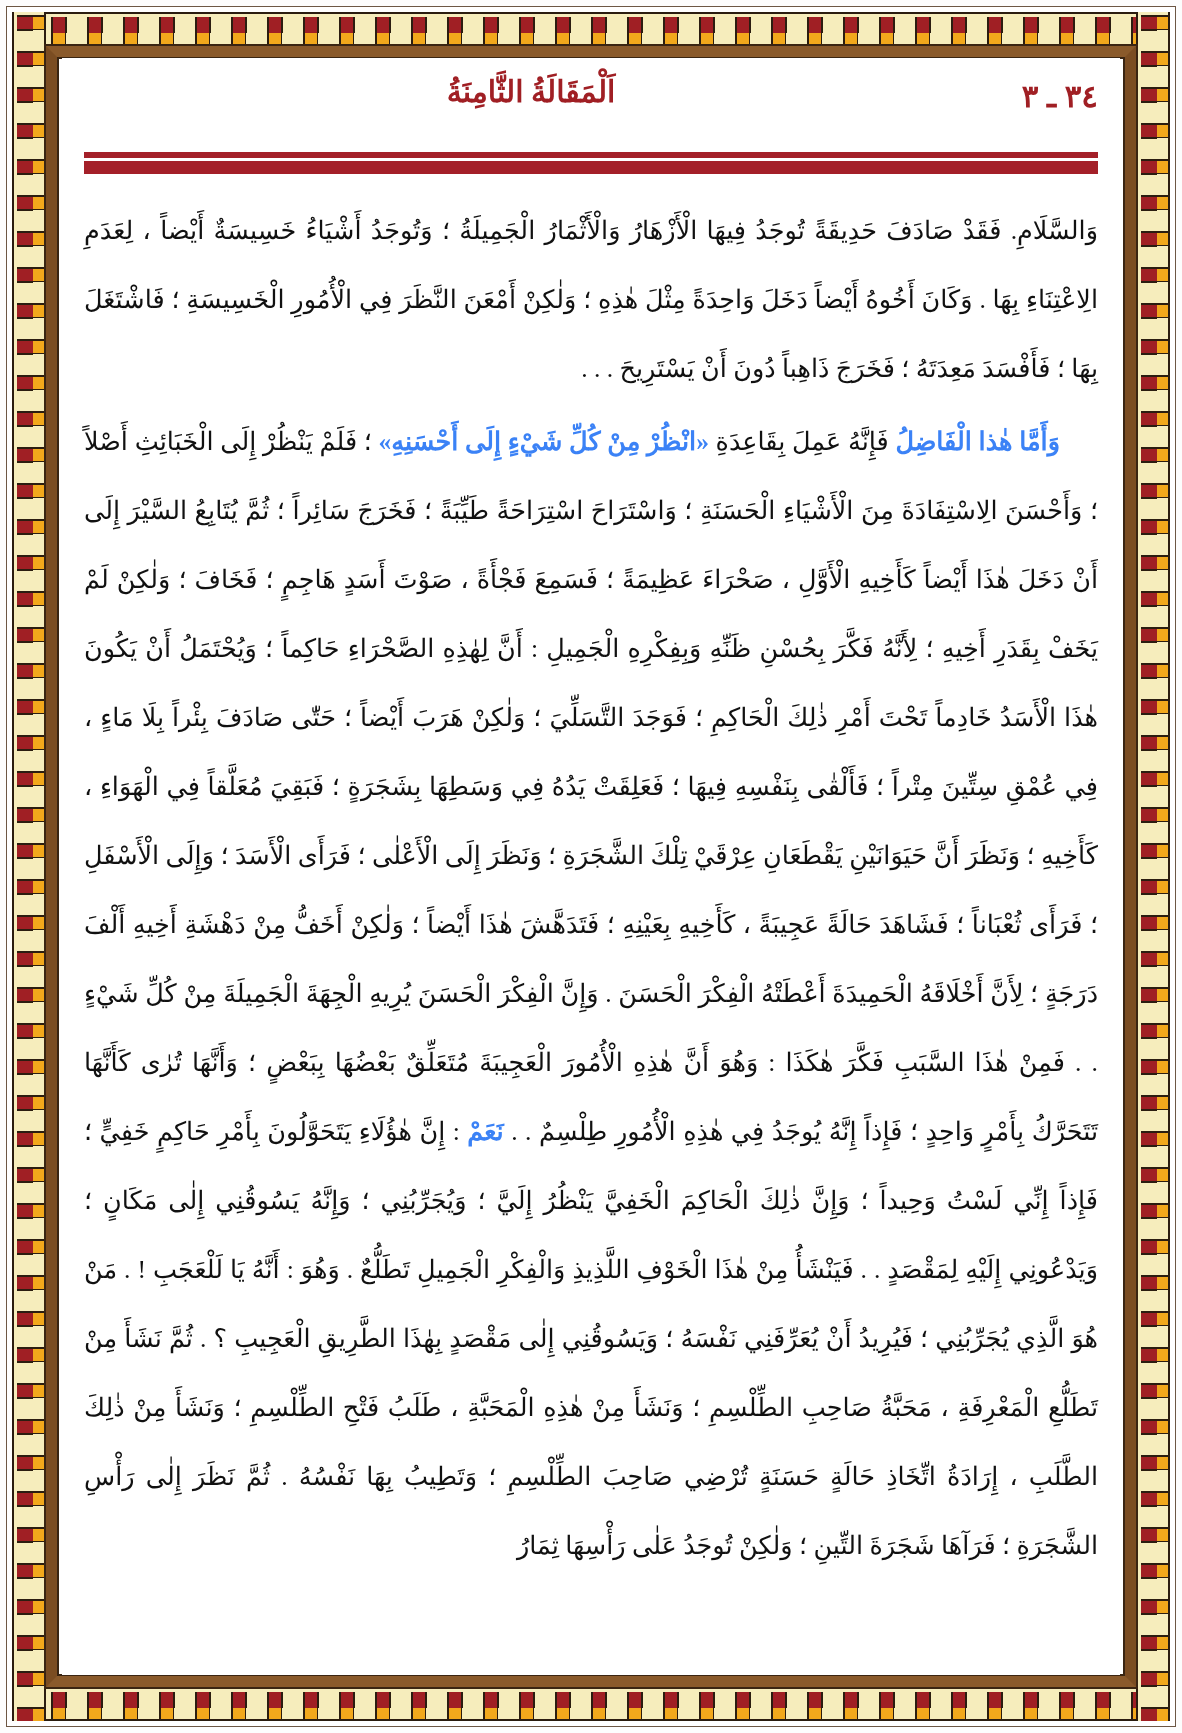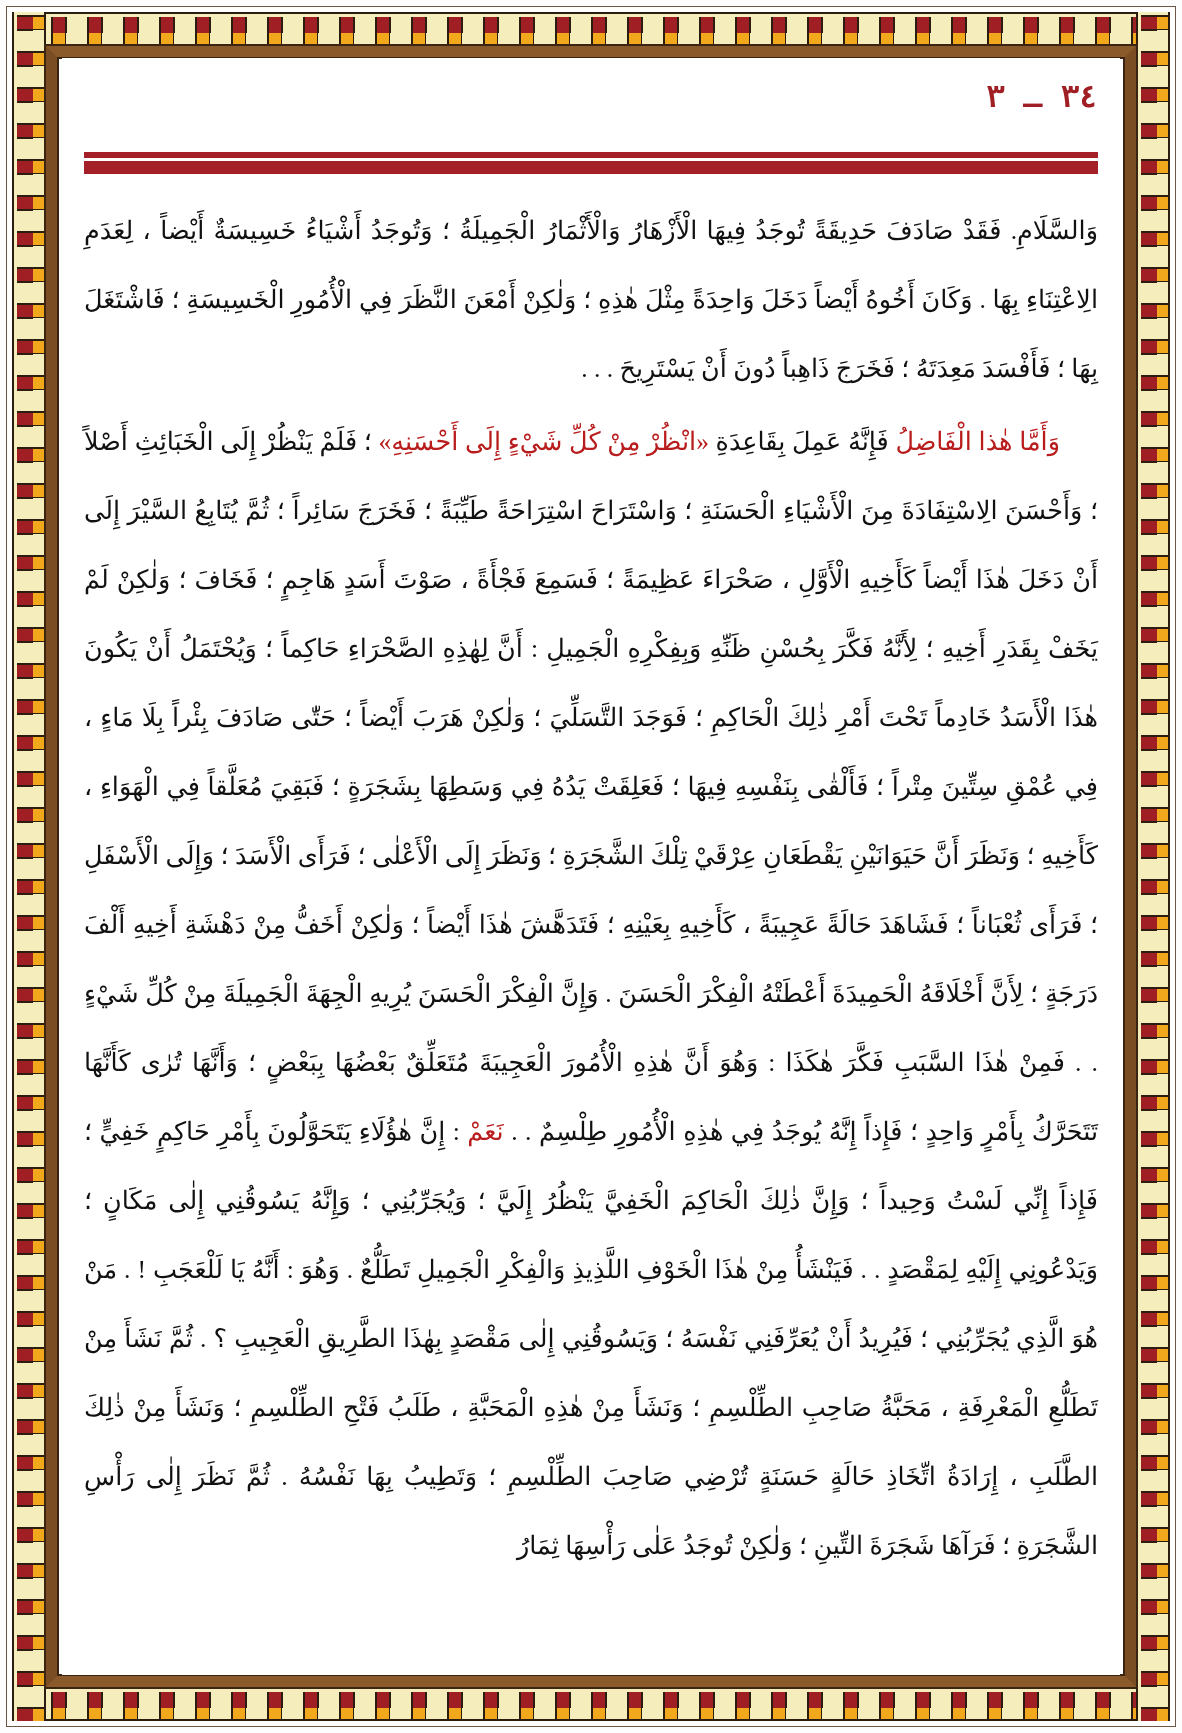--- a/index.html
+++ b/index.html
@@ -140,21 +140,21 @@
     direction: rtl;
   }
   .page-number {
     position: absolute;
     right: 14px;
     top: 6px;
     color: #a01f24;
     font-size: 31px;
     font-weight: bold;
     letter-spacing: 1px;
-    font-family: Liberation Mono, monospace;
+    font-family: Liberation Sans, sans-serif;
     white-space: nowrap;
   }
   .header-title {
     position: absolute;
     right: 0; left: 0;
     top: 2px;
     text-align: center;
     color: #a01f24;
     font-size: 30px;
     font-weight: bold;
@@ -194,22 +194,22 @@
   }
   .para {
     margin: 0 0 4px 0;
     text-align: justify;
     text-align-last: right;
   }
   .para.indent {
     text-indent: 38px;
   }
   .hl {
-    color: #b91c1c;
-    font-weight: normal;
+    color: #3b82f6;
+    font-weight: bold;
   }
 
   
   ::-webkit-scrollbar { width: 0; height: 0; }
 </style>
 </head>
 <body>
 
 <div class="page">
   <div class="page-edge"></div>
@@ -219,20 +219,21 @@
     <div class="braid h bottom"></div>
     <div class="braid v left"></div>
     <div class="braid v right"></div>
     <div class="inner-frame"></div>
   </div>
 
   <div class="content">
 
     <div class="header">
       <div class="page-number">٣٤ ـ ٣</div>
+      <div class="header-title">اَلْمَقَالَةُ الثَّامِنَةُ</div>
     </div>
 
     <div class="header-rule"></div>
 
     <div class="body-text" id="body-text">
         <div class="para"><span>وَالسَّلَامِ. فَقَدْ صَادَفَ حَدِيقَةً تُوجَدُ فِيهَا الْأَزْهَارُ وَالْأَثْمَارُ الْجَمِيلَةُ ؛ وَتُوجَدُ أَشْيَاءُ خَسِيسَةٌ أَيْضاً ، لِعَدَمِ الِاعْتِنَاءِ بِهَا . وَكَانَ أَخُوهُ أَيْضاً دَخَلَ وَاحِدَةً مِثْلَ هٰذِهِ ؛ وَلٰكِنْ أَمْعَنَ النَّظَرَ فِي الْأُمُورِ الْخَسِيسَةِ ؛ فَاشْتَغَلَ بِهَا ؛ فَأَفْسَدَ مَعِدَتَهُ ؛ فَخَرَجَ ذَاهِباً دُونَ أَنْ يَسْتَرِيحَ . . .</span></div>
         <div class="para indent"><span class="hl">وَأَمَّا هٰذا الْفَاضِلُ</span><span> فَإِنَّهُ عَمِلَ بِقَاعِدَةِ </span><span class="hl">«انْظُرْ مِنْ كُلِّ شَيْءٍ إِلَى أَحْسَنِهِ»</span><span> ؛ فَلَمْ يَنْظُرْ إِلَى الْخَبَائِثِ أَصْلاً ؛ وَأَحْسَنَ الِاسْتِفَادَةَ مِنَ الْأَشْيَاءِ الْحَسَنَةِ ؛ وَاسْتَرَاحَ اسْتِرَاحَةً طَيِّبَةً ؛ فَخَرَجَ سَائِراً ؛ ثُمَّ يُتَابِعُ السَّيْرَ إِلَى أَنْ دَخَلَ هٰذَا أَيْضاً كَأَخِيهِ الْأَوَّلِ ، صَحْرَاءَ عَظِيمَةً ؛ فَسَمِعَ فَجْأَةً ، صَوْتَ أَسَدٍ هَاجِمٍ ؛ فَخَافَ ؛ وَلٰكِنْ لَمْ يَخَفْ بِقَدَرِ أَخِيهِ ؛ لِأَنَّهُ فَكَّرَ بِحُسْنِ ظَنِّهِ وَبِفِكْرِهِ الْجَمِيلِ : أَنَّ لِهٰذِهِ الصَّحْرَاءِ حَاكِماً ؛ وَيُحْتَمَلُ أَنْ يَكُونَ هٰذَا الْأَسَدُ خَادِماً تَحْتَ أَمْرِ ذٰلِكَ الْحَاكِمِ ؛ فَوَجَدَ التَّسَلِّيَ ؛ وَلٰكِنْ هَرَبَ أَيْضاً ؛ حَتّٰى صَادَفَ بِئْراً بِلَا مَاءٍ ، فِي عُمْقِ سِتِّينَ مِتْراً ؛ فَأَلْقٰى بِنَفْسِهِ فِيهَا ؛ فَعَلِقَتْ يَدُهُ فِي وَسَطِهَا بِشَجَرَةٍ ؛ فَبَقِيَ مُعَلَّقاً فِي الْهَوَاءِ ، كَأَخِيهِ ؛ وَنَظَرَ أَنَّ حَيَوَانَيْنِ يَقْطَعَانِ عِرْقَيْ تِلْكَ الشَّجَرَةِ ؛ وَنَظَرَ إِلَى الْأَعْلٰى ؛ فَرَأَى الْأَسَدَ ؛ وَإِلَى الْأَسْفَلِ ؛ فَرَأَى ثُعْبَاناً ؛ فَشَاهَدَ حَالَةً عَجِيبَةً ، كَأَخِيهِ بِعَيْنِهِ ؛ فَتَدَهَّشَ هٰذَا أَيْضاً ؛ وَلٰكِنْ أَخَفُّ مِنْ دَهْشَةِ أَخِيهِ أَلْفَ دَرَجَةٍ ؛ لِأَنَّ أَخْلَاقَهُ الْحَمِيدَةَ أَعْطَتْهُ الْفِكْرَ الْحَسَنَ . وَإِنَّ الْفِكْرَ الْحَسَنَ يُرِيهِ الْجِهَةَ الْجَمِيلَةَ مِنْ كُلِّ شَيْءٍ . . فَمِنْ هٰذَا السَّبَبِ فَكَّرَ هٰكَذَا : وَهُوَ أَنَّ هٰذِهِ الْأُمُورَ الْعَجِيبَةَ مُتَعَلِّقٌ بَعْضُهَا بِبَعْضٍ ؛ وَأَنَّهَا تُرٰى كَأَنَّهَا تَتَحَرَّكُ بِأَمْرٍ وَاحِدٍ ؛ فَإِذاً إِنَّهُ يُوجَدُ فِي هٰذِهِ الْأُمُورِ طِلْسِمٌ . . </span><span class="hl">نَعَمْ</span><span> : إِنَّ هٰؤُلَاءِ يَتَحَوَّلُونَ بِأَمْرِ حَاكِمٍ خَفِيٍّ ؛ فَإِذاً إِنِّي لَسْتُ وَحِيداً ؛ وَإِنَّ ذٰلِكَ الْحَاكِمَ الْخَفِيَّ يَنْظُرُ إِلَيَّ ؛ وَيُجَرِّبُنِي ؛ وَإِنَّهُ يَسُوقُنِي إِلٰى مَكَانٍ ؛ وَيَدْعُونِي إِلَيْهِ لِمَقْصَدٍ . . فَيَنْشَأُ مِنْ هٰذَا الْخَوْفِ اللَّذِيذِ وَالْفِكْرِ الْجَمِيلِ تَطَلُّعٌ . وَهُوَ : أَنَّهُ يَا لَلْعَجَبِ ! . مَنْ هُوَ الَّذِي يُجَرِّبُنِي ؛ فَيُرِيدُ أَنْ يُعَرِّفَنِي نَفْسَهُ ؛ وَيَسُوقُنِي إِلٰى مَقْصَدٍ بِهٰذَا الطَّرِيقِ الْعَجِيبِ ؟ . ثُمَّ نَشَأَ مِنْ تَطَلُّعِ الْمَعْرِفَةِ ، مَحَبَّةُ صَاحِبِ الطِّلْسِمِ ؛ وَنَشَأَ مِنْ هٰذِهِ الْمَحَبَّةِ ، طَلَبُ فَتْحِ الطِّلْسِمِ ؛ وَنَشَأَ مِنْ ذٰلِكَ الطَّلَبِ ، إِرَادَةُ اتِّخَاذِ حَالَةٍ حَسَنَةٍ تُرْضِي صَاحِبَ الطِّلْسِمِ ؛ وَتَطِيبُ بِهَا نَفْسُهُ . ثُمَّ نَظَرَ إِلٰى رَأْسِ الشَّجَرَةِ ؛ فَرَآهَا شَجَرَةَ التِّينِ ؛ وَلٰكِنْ تُوجَدُ عَلٰى رَأْسِهَا ثِمَارُ</span></div>
       </div>
 
   </div>

